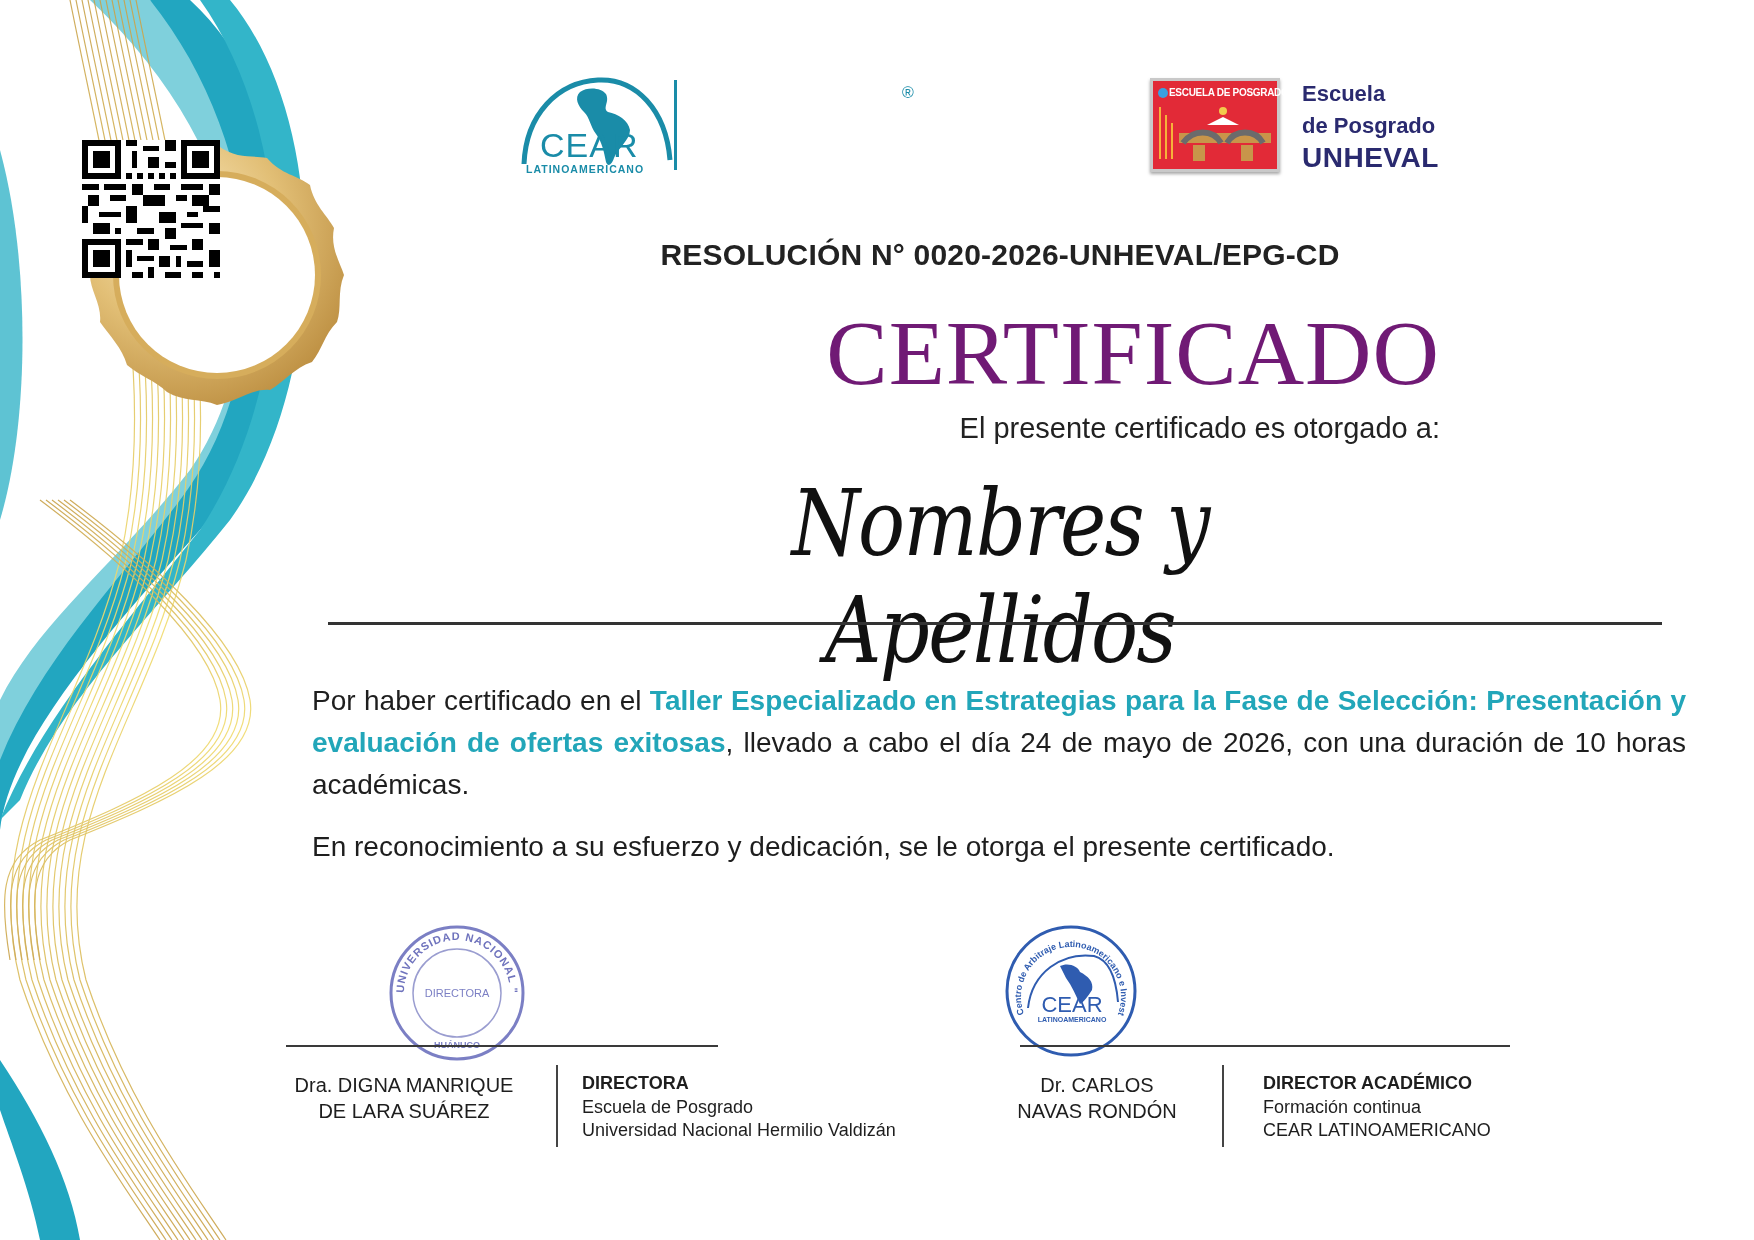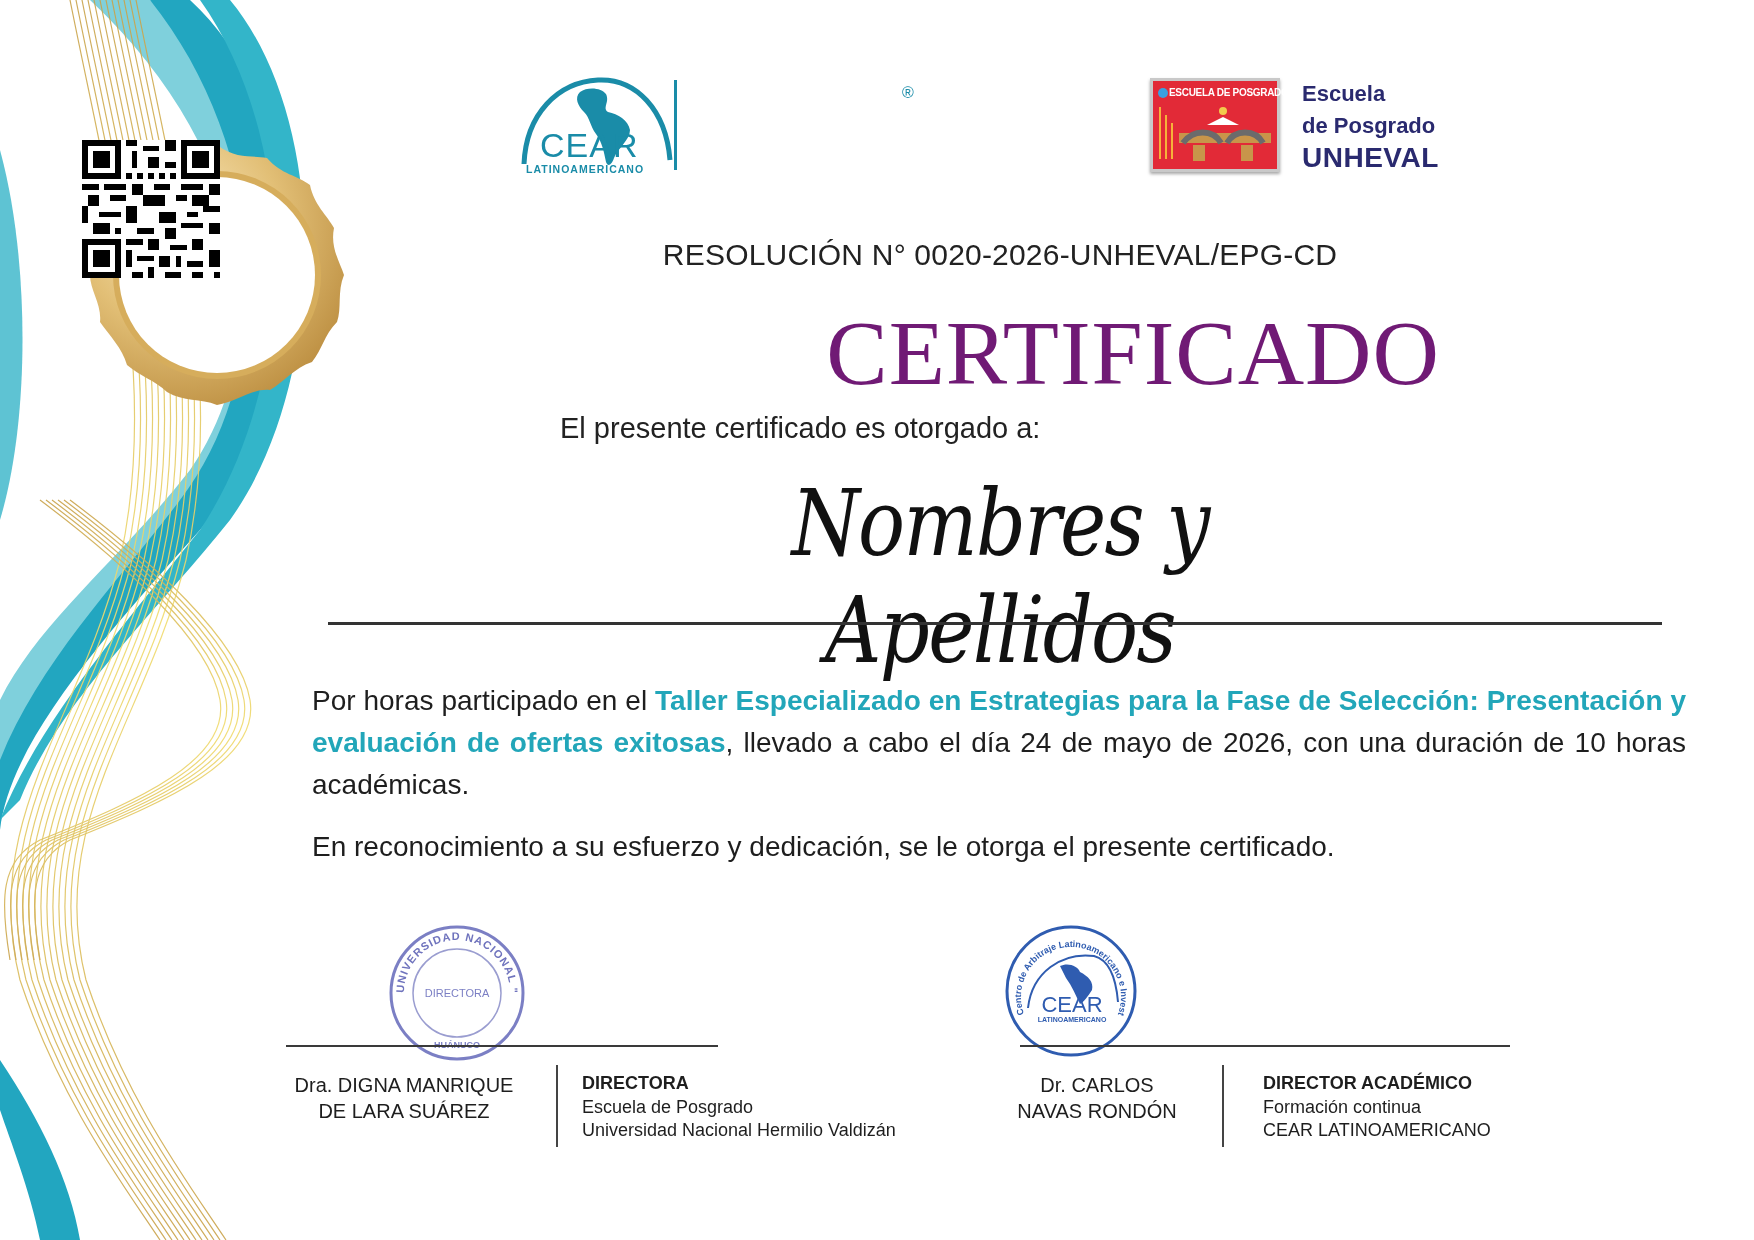--- a/index.html
+++ b/index.html
@@ -25,23 +25,23 @@
 
     .logo-epg { position: absolute; left: 1150px; top: 76px; width: 340px; height: 100px; z-index: 2; }
     .logo-epg .badge { position: absolute; left: 0; top: 2px; width: 130px; height: 94px; background: #e22a37; border: 3px solid #c9c9c9; box-shadow: 0 2px 3px rgba(0,0,0,0.35); }
     .logo-epg .badge-title { position: absolute; left: 4px; top: 6px; font-size: 10px; font-weight: bold; color: #fff; white-space: nowrap; letter-spacing: -0.3px; }
     .logo-epg .badge svg { position: absolute; left: 0; top: 0; }
     .logo-epg .epg-text { position: absolute; left: 152px; top: 2px; color: #2a2a6f; font-weight: bold; line-height: 32px; }
     .logo-epg .epg-text div { font-size: 22px; white-space: nowrap; }
     .logo-epg .epg-text div.big { font-size: 28px; letter-spacing: 0.5px; }
 
     
-    .resolution { position: absolute; left: 560px; top: 238px; width: 880px; text-align: center; font-size: 30px; font-weight: normal; color: #222; letter-spacing: 0.2px; z-index: 2; }
+    .resolution { position: absolute; left: 560px; top: 238px; width: 880px; text-align: center; font-size: 30px; font-weight: bold; color: #222; letter-spacing: 0.2px; z-index: 2; }
     .title { position: absolute; left: 560px; top: 300px; width: 880px; text-align: right; font-family: "Liberation Serif", serif; font-size: 92px; color: #701a75; letter-spacing: 1px; z-index: 2; }
-    .subtitle { position: absolute; left: 560px; top: 412px; width: 880px; text-align: left; font-size: 29px; color: #222; z-index: 2; }
+    .subtitle { position: absolute; left: 560px; top: 412px; width: 880px; text-align: right; font-size: 29px; color: #222; z-index: 2; }
     .recipient { position: absolute; left: 560px; top: 470px; width: 880px; text-align: center; font-family: "DejaVu Serif", serif; font-style: italic; font-size: 92px; color: #111; letter-spacing: -2px; transform: scaleX(0.85); z-index: 2; }
     .name-line { position: absolute; left: 328px; top: 622px; width: 1334px; height: 3px; background: #333; z-index: 2; }
 
     .body-text { position: absolute; left: 312px; top: 680px; width: 1374px; font-size: 28px; line-height: 42px; color: #1e1e1e; text-align: justify; z-index: 2; }
     .body-text .hl { color: #22a6b9; font-weight: bold; }
     .body-text2 { position: absolute; left: 312px; top: 826px; width: 1374px; font-size: 28px; line-height: 42px; color: #1e1e1e; z-index: 2; }
 
     
     .sig { position: absolute; z-index: 2; }
     .sig .stamp { position: absolute; }
@@ -220,21 +220,21 @@
   </div>
 </div>
 
 <div class="resolution">RESOLUCIÓN N° 0020-2026-UNHEVAL/EPG-CD</div>
 <div class="title">CERTIFICADO</div>
 <div class="subtitle">El presente certificado es otorgado a:</div>
 <div class="recipient">Nombres y Apellidos</div>
 <div class="name-line"></div>
 
 <div class="body-text">
-  <span>Por horas participado en el </span><span class="hl">Taller Especializado en Estrategias para la Fase de Selección: Presentación y evaluación de ofertas exitosas</span><span>, llevado a cabo el día 24 de mayo de 2026, con una duración de 10 horas académicas.</span>
+  <span>Por haber certificado en el </span><span class="hl">Taller Especializado en Estrategias para la Fase de Selección: Presentación y evaluación de ofertas exitosas</span><span>, llevado a cabo el día 24 de mayo de 2026, con una duración de 10 horas académicas.</span>
 </div>
 <div class="body-text2">En reconocimiento a su esfuerzo y dedicación, se le otorga el presente certificado.</div>
 
 <div class="sig sig1">
   <svg class="stamp" viewBox="0 0 142 142" width="142" height="142">
     <circle cx="71" cy="71" r="66" fill="none" stroke="#7b7fc4" stroke-width="3"></circle>
     <circle cx="71" cy="71" r="44" fill="none" stroke="#9a9dd0" stroke-width="1.5"></circle>
     <defs>
         <path id="arc1" d="M 18 71 A 53 53 0 1 1 124 71"></path>
       </defs>

